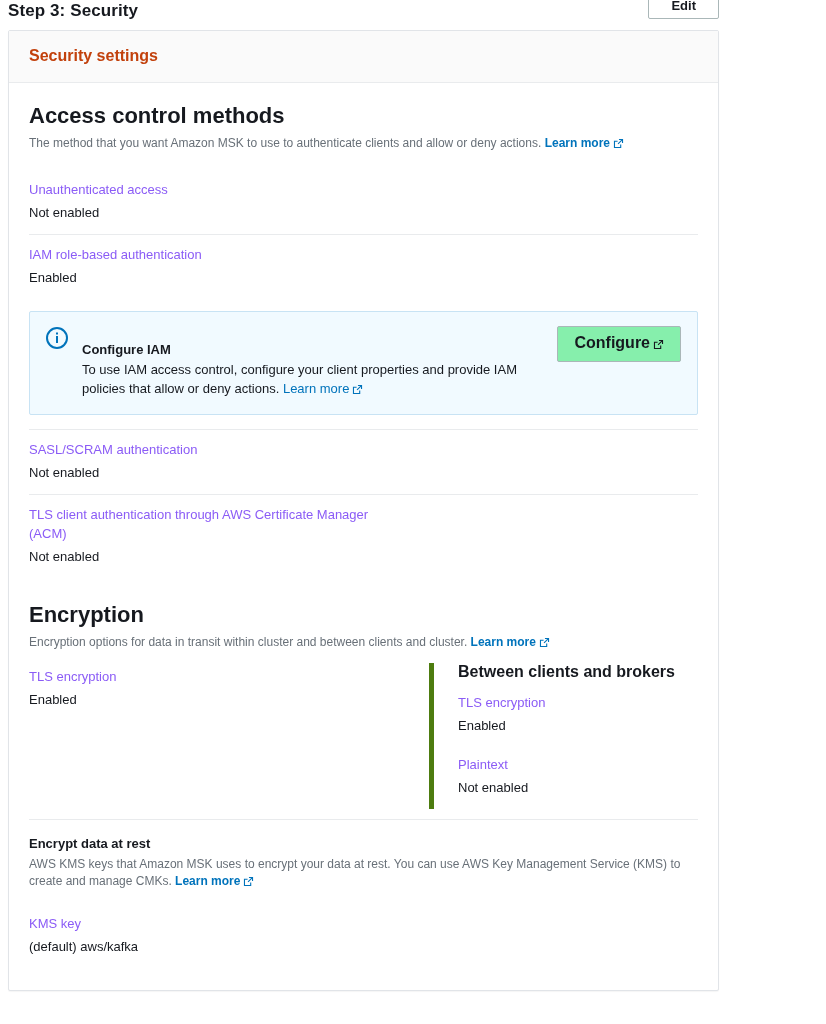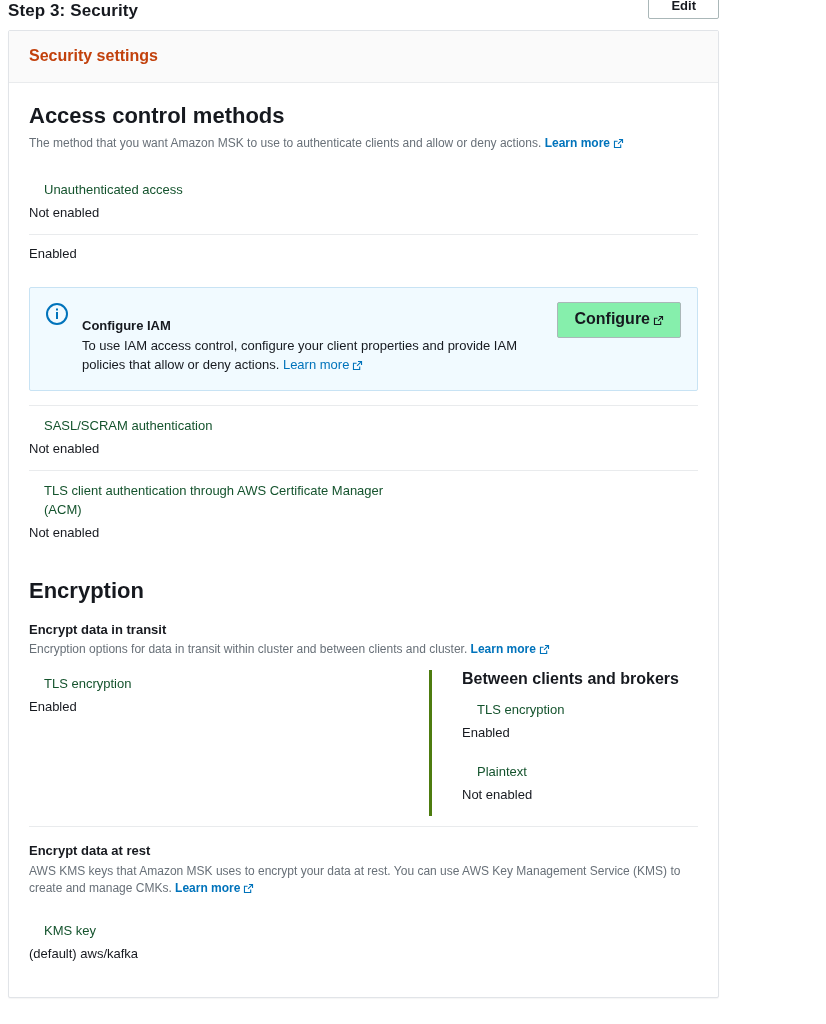--- a/index.html
+++ b/index.html
@@ -94,24 +94,23 @@
     display: inline-block;
     vertical-align: -2px;
     margin-left: 3px;
   }
   
   .field {
     padding: 10px 0 12px 0;
   }
   .field-label {
     font-size: 13px;
-    color: #14532d;
+    color: #8b5cf6;
     line-height: 19px;
     margin-bottom: 5px;
-    margin-left: 15px;
   }
   .field-value {
     font-size: 13px;
     color: #16191f;
     line-height: 18px;
   }
   .divider {
     border-top: 1px solid #e9ebed;
     margin: 0;
   }
@@ -161,22 +160,22 @@
   .cols {
     display: flex;
     margin-top: 6px;
   }
   .col-left {
     flex: 0 0 400px;
     padding-right: 16px;
   }
   .col-right {
     flex: 1 1 auto;
-    border-left: 3px solid #4d7c0f;
-    padding-left: 30px;
+    border-left: 5px solid #4d7c0f;
+    padding-left: 24px;
   }
   .col-title {
     font-size: 16px;
     font-weight: bold;
     color: #16191f;
     margin-bottom: 8px;
   }
   .rest-block { padding: 16px 0 22px 0; }
   .rest-desc {
     font-size: 12px;
@@ -214,20 +213,21 @@
       </div>
 
       <div class="field">
         <div class="field-label">Unauthenticated access</div>
         <div class="field-value">Not enabled</div>
       </div>
 
       <div class="divider"></div>
 
       <div class="field">
+        <div class="field-label">IAM role-based authentication</div>
         <div class="field-value">Enabled</div>
       </div>
 
       <div class="alert">
         <div class="alert-icon">
           <svg width="22" height="22" viewBox="0 0 22 22">
             <circle cx="11" cy="11" r="10" fill="none" stroke="#0073bb" stroke-width="2"></circle>
             <rect x="10" y="9" width="2" height="7" fill="#0073bb"></rect>
             <rect x="10" y="5.5" width="2" height="2" fill="#0073bb"></rect>
           </svg>
@@ -259,21 +259,20 @@
 
       <div class="divider"></div>
 
       <div class="field">
         <div class="field-label" style="max-width:340px;">TLS client authentication through AWS Certificate Manager (ACM)</div>
         <div class="field-value">Not enabled</div>
       </div>
 
       <div class="section-title" style="margin-top:24px;">Encryption</div>
 
-      <div class="sub-title">Encrypt data in transit</div>
       <div class="section-desc" style="margin-bottom:10px;">
         <span>Encryption options for data in transit within cluster and between clients and cluster.</span>
         <a class="link">Learn more</a><span class="ext"><svg width="11" height="11" viewBox="0 0 12 12">
               <path d="M1 3h4v1.2H2.2v5.6h5.6V7H9v4H1V3z" fill="#0073bb"></path>
               <path d="M6.5 1H11v4.5H9.8V3.05L5.9 6.95 5.05 6.1 8.95 2.2H6.5V1z" fill="#0073bb"></path>
             </svg></span>
       </div>
 
       <div class="cols">
         <div class="col-left">

